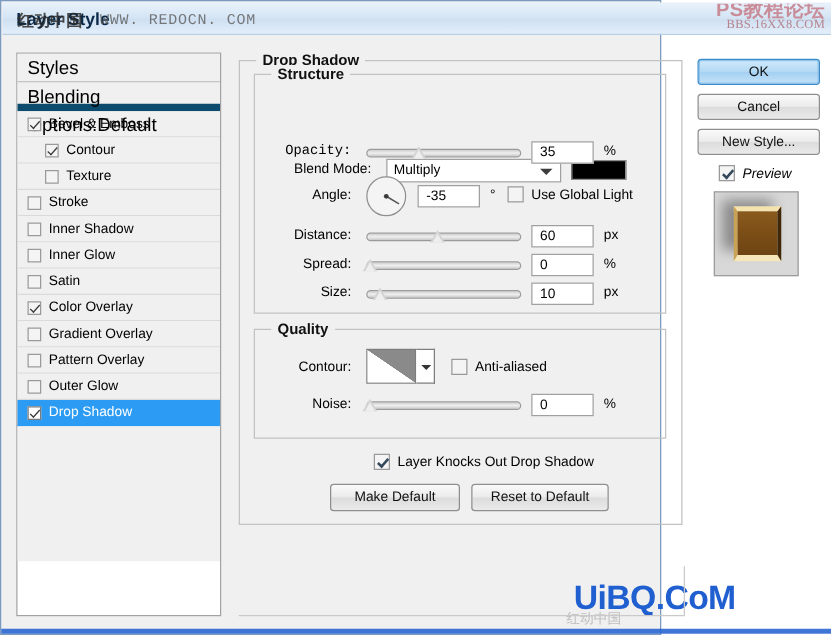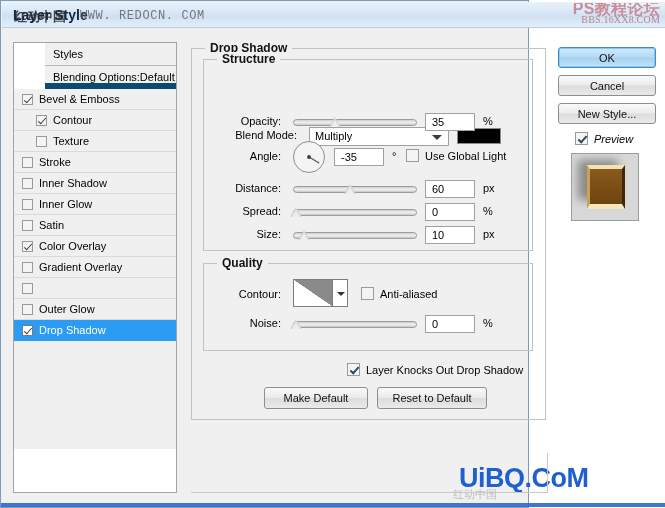--- a/index.html
+++ b/index.html
@@ -94,23 +94,22 @@
     background: #ffffff;
     border: 1px solid #a3a3a3;
     box-sizing: border-box;
   }
   .sl-head {
     height: 23px;
     line-height: 23px;
     padding-left: 8px;
     background: #f0f0f0;
     border-bottom: 1px solid #b8b8b8;
-    font-size: 11px;
-    box-sizing: border-box;
-    margin-left: 31px;
+    font-size: 15px;
+    box-sizing: border-box;
   }
   .sl-head.second { border-bottom: 6px solid #0c4a6e; }
   .sl-row {
     height: 21px;
     line-height: 21px;
     padding-left: 8px;
     background: #f0f0f0;
     border-bottom: 1px solid #dadada;
     box-sizing: border-box;
     white-space: nowrap;
@@ -478,20 +477,21 @@
         <div class="sl-row">
           <span class="cb on"></span>
           <span>Color Overlay</span>
         </div>
         <div class="sl-row">
           <span class="cb"></span>
           <span>Gradient Overlay</span>
         </div>
         <div class="sl-row">
           <span class="cb"></span>
+          <span>Pattern Overlay</span>
         </div>
         <div class="sl-row">
           <span class="cb"></span>
           <span>Outer Glow</span>
         </div>
         <div class="sl-row selected">
           <span class="cb on"></span>
           <span>Drop Shadow</span>
         </div>
       </div>
@@ -511,21 +511,21 @@
     <div class="row" style="left:28px; top:48px; width:328px;margin-top:40px;">
       <div class="lbl" style="right:250px; width:90px;">Blend Mode:</div>
       <div class="sel" style="left:90px; top:0; width:140px;">
         <span>Multiply</span>
         <span class="arrow"></span>
       </div>
       <div class="swatch" style="left: 238px; top: 1px; width: 44px; background: rgb(0, 0, 0);" id="shadow-color-swatch"></div>
     </div>
 
     <div class="row" style="left:12px; top:74px; width:328px;">
-      <div class="lbl" style="right:250px; width:90px;">Opacity:</div>
+      <div class="lbl" style="right:250px; width:90px;font-family:Liberation Mono, monospace;">Opacity:</div>
       <div class="slider" style="left:90px; width:124px;">
         <span class="thumb" style="left:35px; top:-3px;"></span>
       </div>
       <div class="num" style="left:222px; top:0; width:50px;">35</div>
       <div class="unit" style="left:280px;">%</div>
     </div>
 
     <div class="row" style="left:12px; top:100px; width:328px; height:36px;">
       <div class="lbl" style="right:250px; width:90px; top:11px;">Angle:</div>
       <div class="dial" style="left:90px; top:2px;">
@@ -587,21 +587,21 @@
 
     <div class="row" style="left:12px; top:276px; width:328px;">
       <div class="lbl" style="right:250px; width:90px;">Noise:</div>
       <div class="slider" style="left:90px; width:124px;">
         <span class="thumb" style="left:-4px; top:-3px;"></span>
       </div>
       <div class="num" style="left:222px; top:0; width:50px;">0</div>
       <div class="unit" style="left:280px;">%</div>
     </div>
 
-    <div class="chk" style="left:108px; top:324px;margin-left:48px;">
+    <div class="chk" style="left:108px; top:324px;">
       <span class="box on" id="cb-knock"></span>
       <span>Layer Knocks Out Drop Shadow</span>
     </div>
 
     <div class="btn" style="left:73px; top:348px; width:104px; height:22px;">Make Default</div>
     <div class="btn" style="left:186px; top:348px; width:110px; height:22px;">Reset to Default</div>
   </div>
 
   <div id="right">
     <div class="btn primary" style="left:0; top:8px; width:98px; height:21px;">OK</div>

